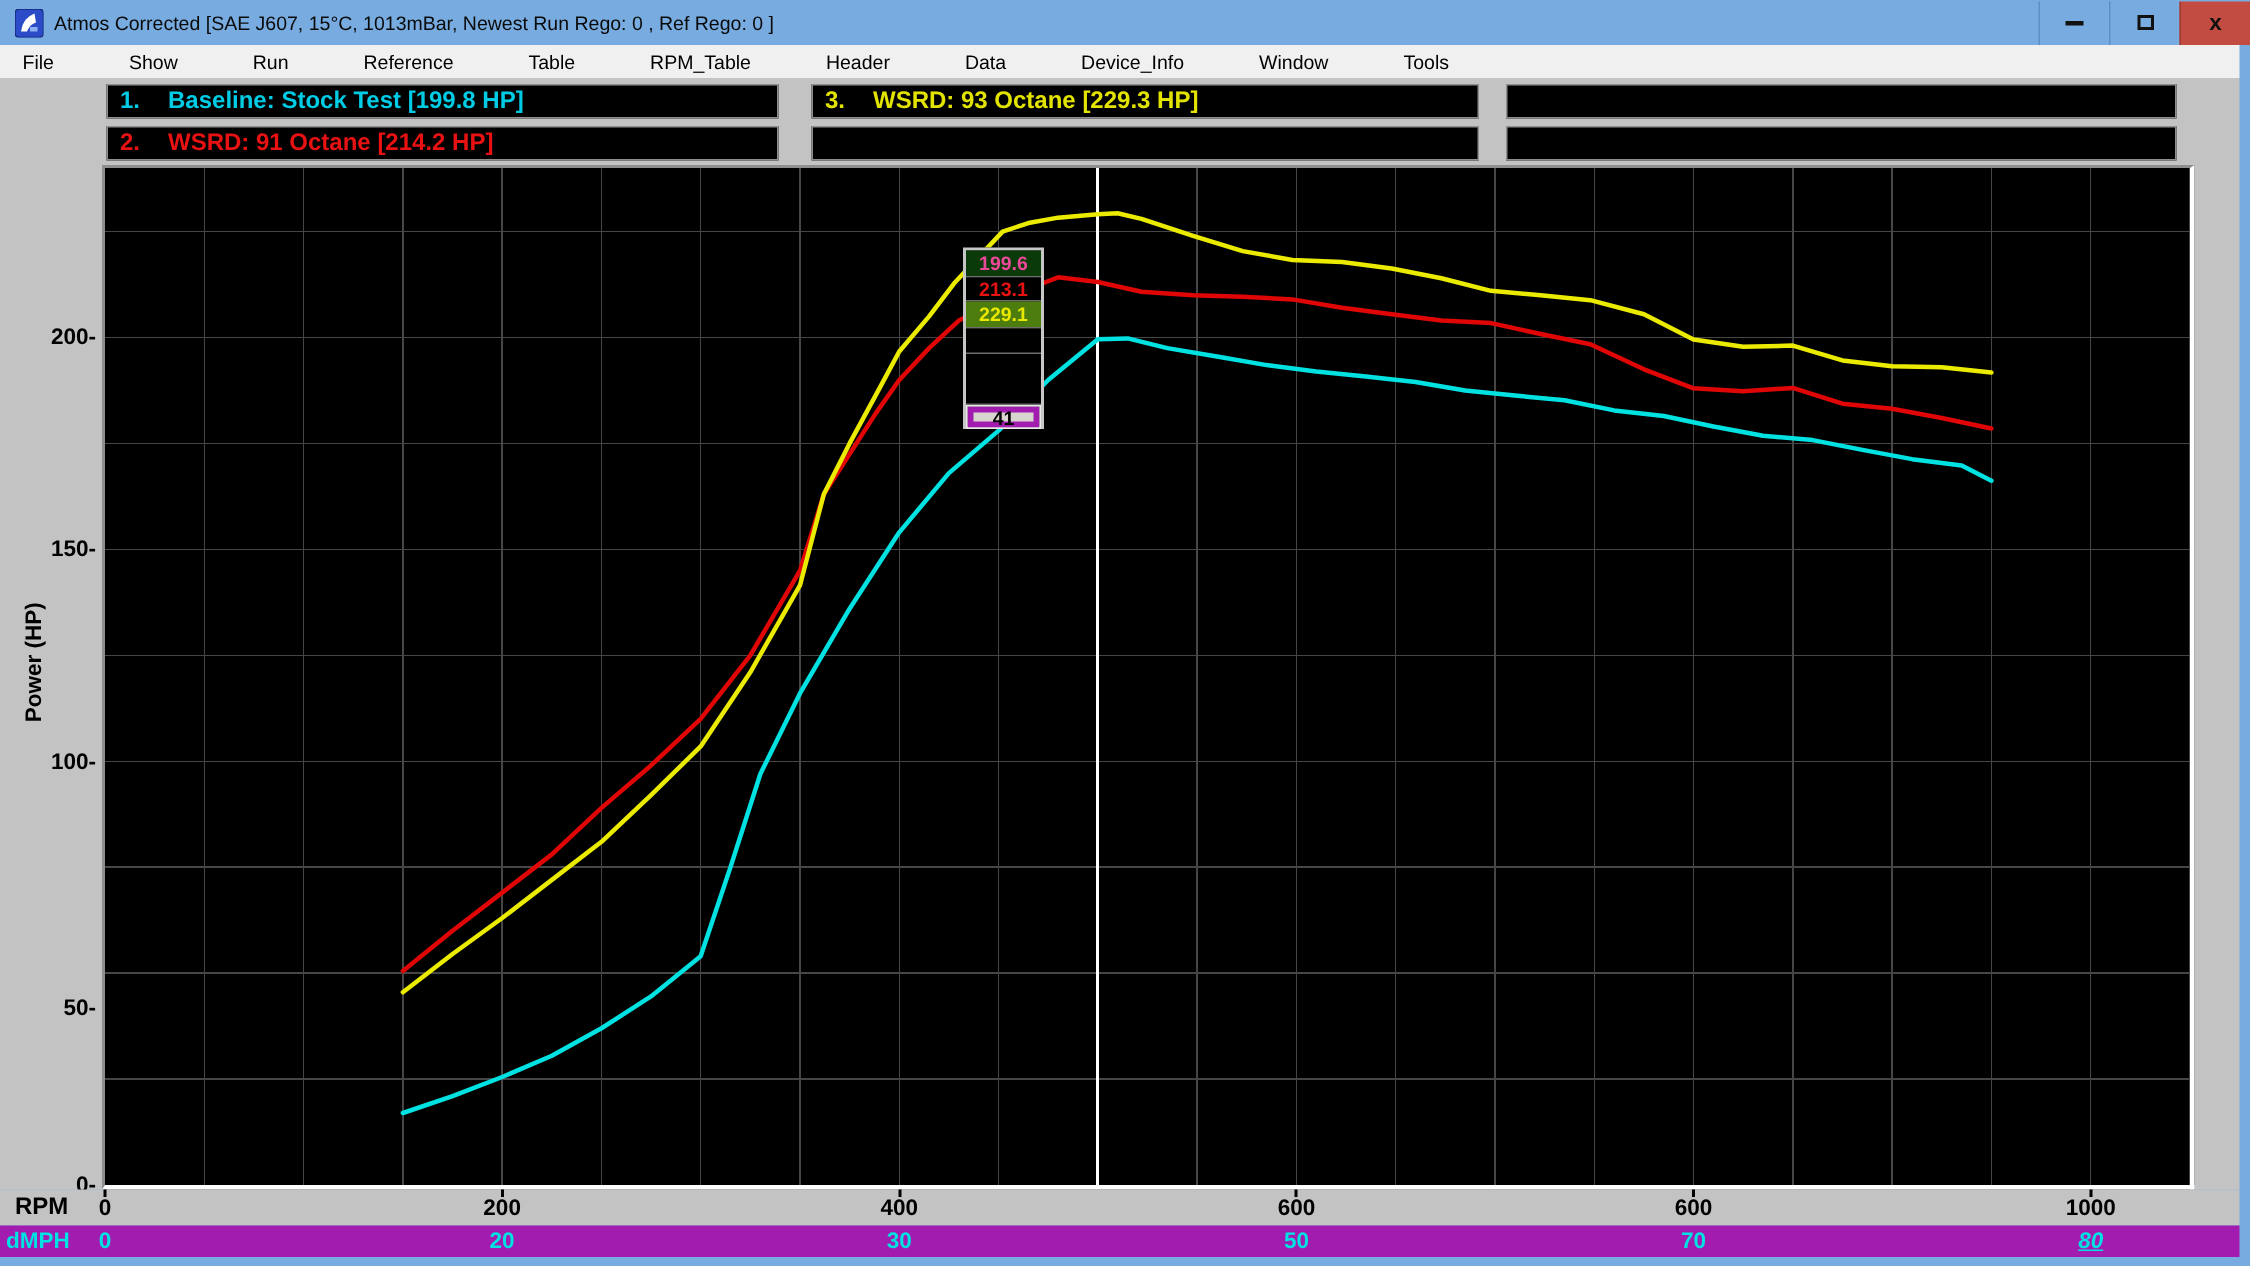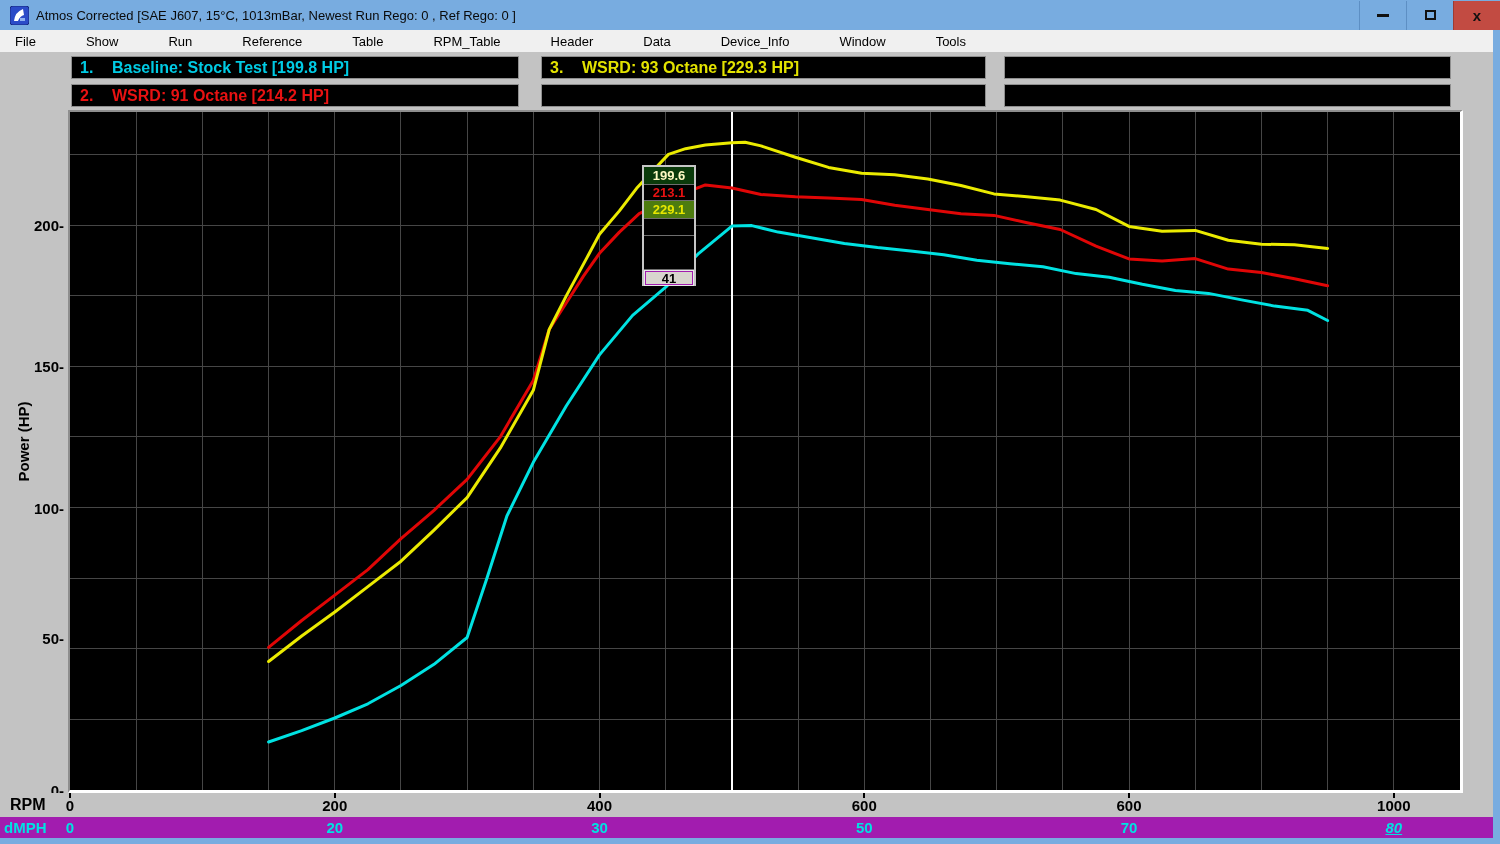--- a/index.html
+++ b/index.html
@@ -26,21 +26,21 @@
   .chart-row { height:683px; background:#C3C3C3; position:relative; }
   .ylabel-wrap { position:absolute; left:0; top:0; bottom:20px; width:46px; display:flex; align-items:center; justify-content:center; }
   .ylabel-wrap span { transform:rotate(-90deg); white-space:nowrap; font-size:15px; font-weight:bold; color:#000; }
   .ytick { position:absolute; left:0; width:64px; text-align:right; font-size:15px; font-weight:bold; color:#000; transform:translateY(-50%); }
   .plot-box { position:absolute; left:68px; top:0; width:1395px; height:683px; background:#000;
               border-top:2px solid #8e8e8e; border-left:2px solid #8e8e8e; border-right:3px solid #ffffff; border-bottom:3px solid #ffffff; }
   .plot-box svg { position:absolute; left:0; top:0; }
   
   .readout { position:absolute; left:572px; top:53px; width:54px; height:121px; border:2px solid #c6c6c6; background:#000; }
   .readout-cell { width:100%; text-align:center; font-size:13px; font-weight:bold; border-bottom:1px solid #6e6e6e; display:flex; align-items:center; justify-content:center; }
-  .readout-cell.bottom { border:1px solid #a21caf; outline:1px solid #e8e8e8; margin:1px; width:calc(100% - 2px); }
+  .readout-cell.bottom { border:4px solid #a21caf; outline:1px solid #e8e8e8; margin:1px; width:calc(100% - 2px); }
   
   .xaxis { height:24px; background:#C3C3C3; position:relative; }
   .rpm-label { position:absolute; left:10px; top:3px; font-size:16px; font-weight:bold; color:#000; }
   .xtick-mark { position:absolute; top:0; width:2px; height:5px; background:#000; transform:translateX(-50%); }
   .xtick-label { position:absolute; top:4px; transform:translateX(-50%); font-size:15px; font-weight:bold; color:#000; }
   
   .dmph-bar { height:21px; background:#a21caf; position:relative; }
   .dmph-label { position:absolute; left:4px; top:2px; font-size:15px; font-weight:bold; color:#00E2E2; }
   .x2tick { position:absolute; top:2px; transform:translateX(-50%); font-size:15px; font-weight:bold; color:#00E2E2; }
   .x2tick.emph { font-style:italic; text-decoration:underline; }
@@ -95,21 +95,21 @@
       <div class="legend-bar" style="left: 1004px; width: 447px; top: 4px;"></div>
       <div class="legend-bar" style="left: 1004px; width: 447px; top: 32px;"></div>
     </div>
 
   <div class="chart-row">
     <div class="ylabel-wrap">
       <span>Power (HP)</span>
     </div>
     <div id="yticks">
         <div class="ytick" style="top: 680px;">0-</div>
-        <div class="ytick" style="top: 528px;">50-</div>
+        <div class="ytick" style="top: 562px;">50-</div>
         <div class="ytick" style="top: 397.5px;">100-</div>
         <div class="ytick" style="top: 256.25px;">150-</div>
         <div class="ytick" style="top: 115px;">200-</div>
       </div>
     <div class="plot-box">
       <svg id="plot-svg" width="1390" height="678">
           <g>
             <line x1="66.19047619047619" y1="0" x2="66.19047619047619" y2="678" stroke="#464646" stroke-width="1" shape-rendering="crispEdges"></line>
             <line x1="132.38095238095238" y1="0" x2="132.38095238095238" y2="678" stroke="#464646" stroke-width="1" shape-rendering="crispEdges"></line>
             <line x1="198.57142857142858" y1="0" x2="198.57142857142858" y2="678" stroke="#464646" stroke-width="1" shape-rendering="crispEdges"></line>
@@ -140,21 +140,21 @@
             <line x1="0" y1="183.625" x2="1390" y2="183.625" stroke="#464646" stroke-width="1" shape-rendering="crispEdges"></line>
             <line x1="0" y1="113" x2="1390" y2="113" stroke="#464646" stroke-width="1" shape-rendering="crispEdges"></line>
             <line x1="0" y1="42.375" x2="1390" y2="42.375" stroke="#464646" stroke-width="1" shape-rendering="crispEdges"></line>
           </g>
           <line x1="661.9047619047619" y1="0" x2="661.9047619047619" y2="678" stroke="#FFFFFF" stroke-width="2" shape-rendering="crispEdges"></line>
           <polyline points="198.6,630.0 231.7,618.7 264.8,606.0 297.9,591.8 331.0,573.5 364.0,552.3 397.1,525.5 417.0,466.1 436.9,404.0 463.3,350.3 496.4,293.8 529.5,242.9 562.6,203.4 595.7,175.1 628.8,141.3 661.9,114.1 681.8,113.6 708.2,120.1 741.3,125.7 774.4,131.4 807.5,135.6 840.6,139.0 873.7,142.7 906.8,148.3 939.9,151.7 973.0,154.8 1006.1,161.6 1039.2,165.3 1072.3,172.3 1105.4,178.5 1138.5,181.4 1171.6,187.9 1204.7,194.1 1237.8,198.3 1257.6,208.5" fill="none" stroke="#00E2E2" stroke-width="3" stroke-linejoin="round" stroke-linecap="round"></polyline>
           <polyline points="198.6,535.3 231.7,508.5 264.8,483.1 297.9,457.6 331.0,426.6 364.0,398.3 397.1,367.3 430.2,324.9 463.3,268.4 479.2,217.5 496.4,190.7 513.6,163.9 529.5,141.3 549.4,120.1 569.2,101.7 595.7,89.0 615.6,80.5 635.4,72.9 661.9,76.0 691.0,82.5 725.4,84.8 758.5,85.9 791.6,87.6 824.7,93.2 857.8,97.5 890.9,101.7 924.0,103.4 957.1,110.7 990.2,117.5 1026.0,134.2 1059.0,146.9 1092.1,148.9 1125.2,146.6 1158.3,157.1 1191.4,160.5 1224.5,166.7 1257.6,173.7" fill="none" stroke="#E00606" stroke-width="3" stroke-linejoin="round" stroke-linecap="round"></polyline>
           <polyline points="198.6,549.5 231.7,524.0 264.8,500.0 297.9,474.6 331.0,449.2 364.0,418.1 397.1,385.6 430.2,336.2 463.3,278.3 479.2,217.5 496.4,183.6 516.3,146.9 529.5,122.3 549.4,98.9 566.6,76.3 582.5,59.3 598.4,42.4 615.6,36.7 635.4,33.1 661.9,30.8 675.1,30.2 691.0,33.9 725.4,45.2 758.5,55.4 791.6,61.3 824.7,62.7 857.8,67.0 890.9,73.5 924.0,81.9 957.1,84.8 990.2,88.1 1026.0,97.5 1059.0,114.4 1092.1,119.2 1125.2,118.4 1158.3,128.3 1191.4,132.2 1224.5,132.8 1257.6,136.4" fill="none" stroke="#EBEB00" stroke-width="3" stroke-linejoin="round" stroke-linecap="round"></polyline>
         </svg>
       <div class="readout" id="readout">
-          <div class="readout-cell" style="height: 18px; background: rgb(10, 58, 10); color: #fef9c3;">199.6</div>
+          <div class="readout-cell" style="height: 18px; background: rgb(10, 58, 10); color: #ec4899;">199.6</div>
           <div class="readout-cell" style="height: 16px; background: rgb(0, 0, 0); color: rgb(232, 18, 18);">213.1</div>
           <div class="readout-cell" style="height: 18px; background: #4d7c0f; color: rgb(232, 232, 0);">229.1</div>
           <div class="readout-cell" style="height: 17px; background: rgb(0, 0, 0); color: rgb(0, 0, 0);"></div>
           <div class="readout-cell" style="height: 34px; background: rgb(0, 0, 0); color: rgb(0, 0, 0);"></div>
           <div class="readout-cell bottom" style="height: 14px; background: rgb(216, 213, 206); color: rgb(0, 0, 0);">41</div>
         </div>
     </div>
   </div>
 
   <div class="xaxis">

